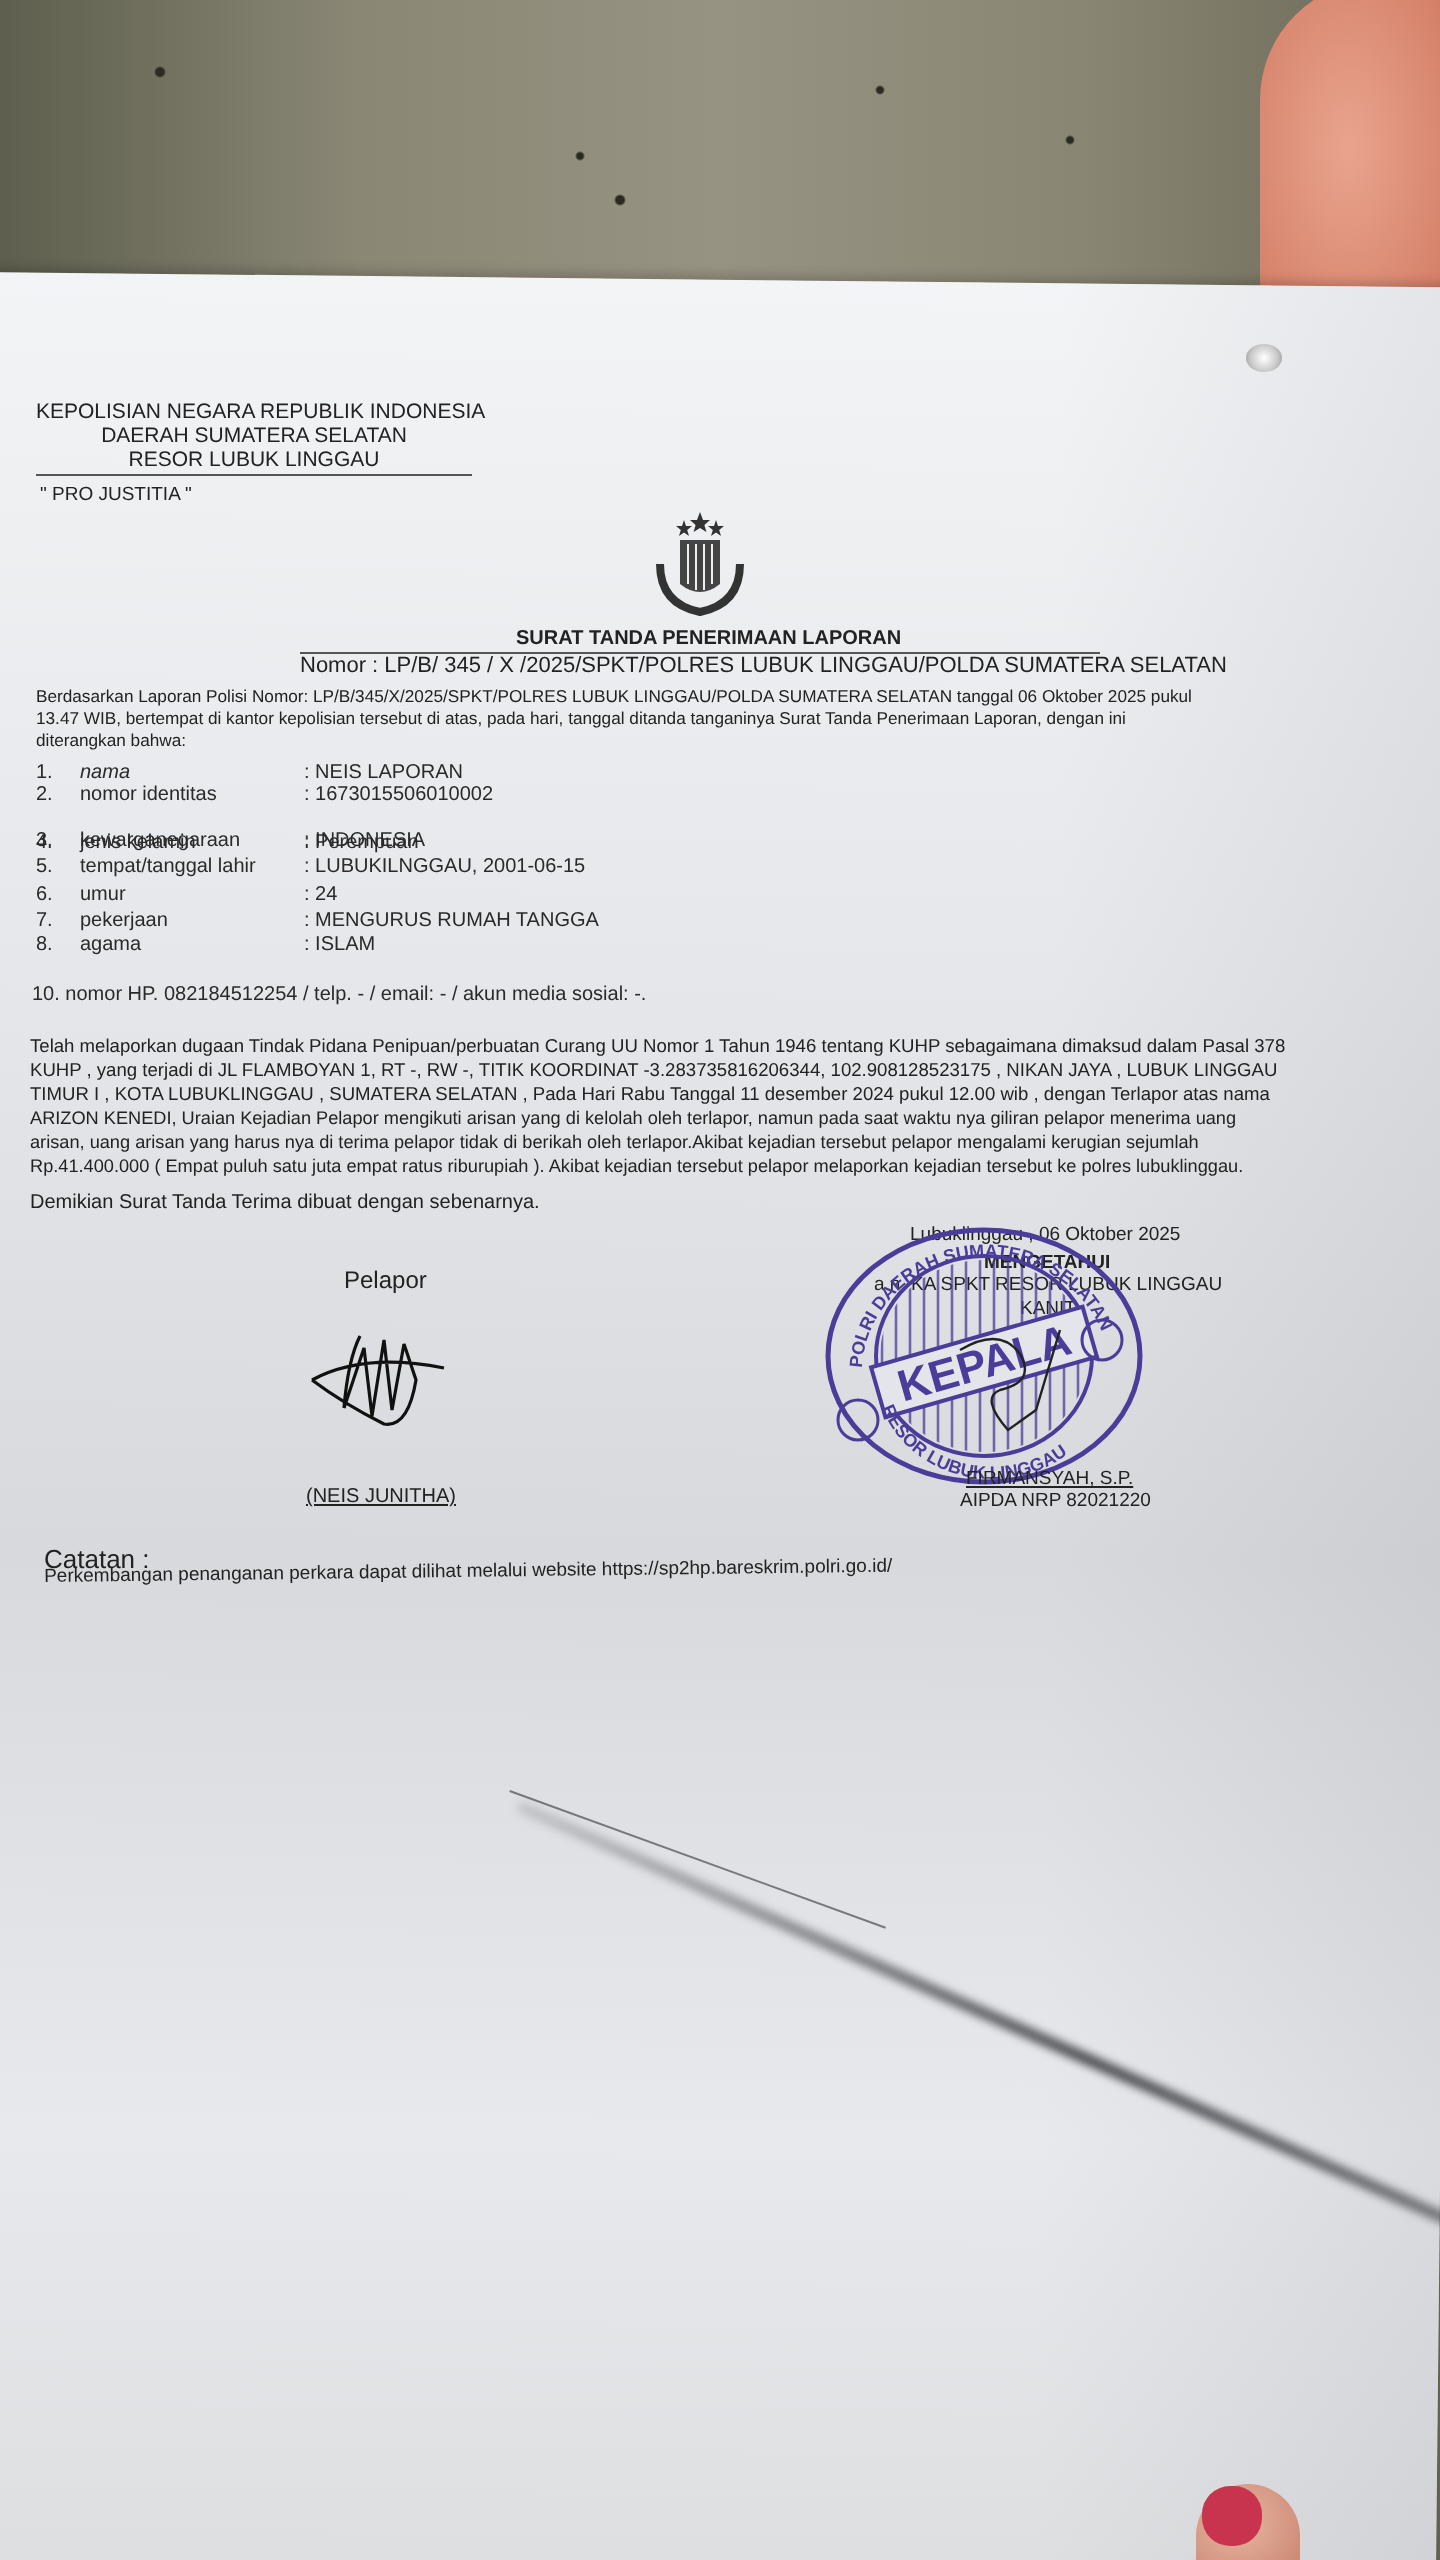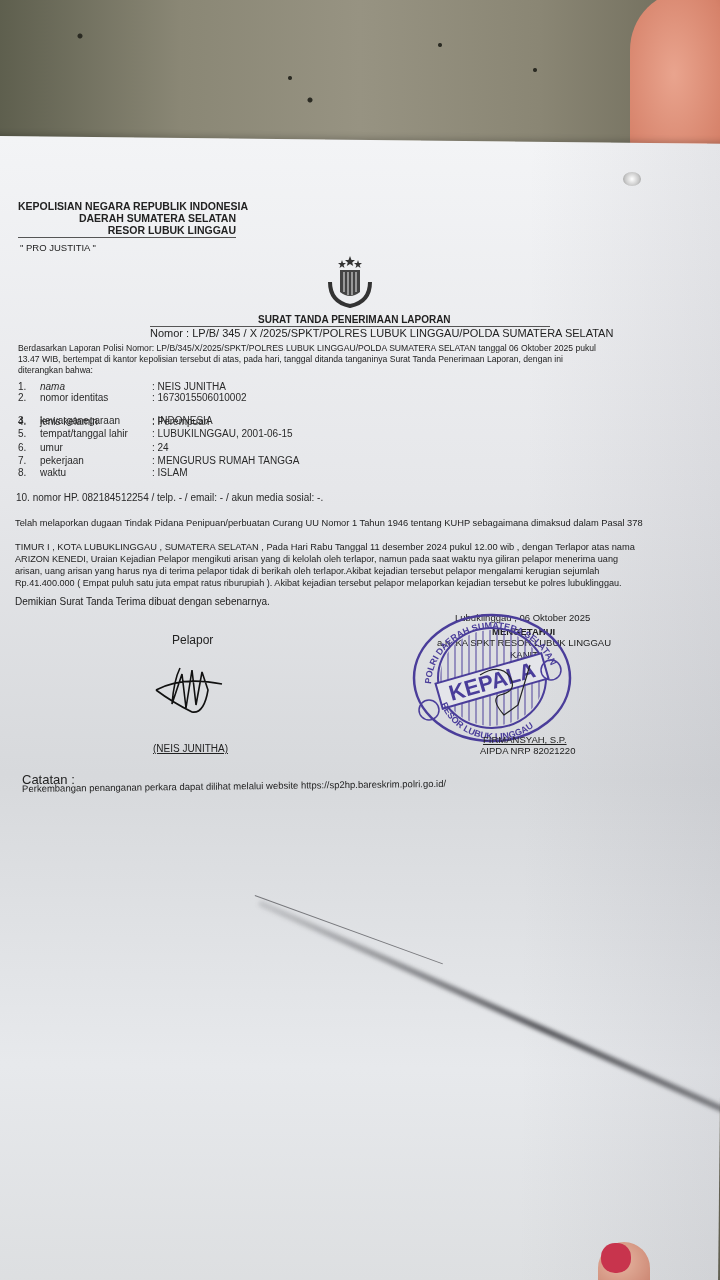--- a/index.html
+++ b/index.html
@@ -56,21 +56,21 @@
     border-radius:26px 26px 10px 10px;
   }
   .toe-nail {
     position:absolute; left:601px; top:1243px; width:30px; height:30px;
     background:#c8344d; border-radius:14px;
   }
   .doc {
     position:absolute; left:0; top:0; width:720px; height:1280px; color:#1e1e22;
   }
   .t { position:absolute; white-space:nowrap; font-size:10px; color:#222; }
-  .hdr { font-weight:bold; font-size:10.5px; text-align:right; }
+  .hdr { font-weight:normal; font-size:10.5px; text-align:center; }
   .hdr-rule { position:absolute; left:18px; top:237px; width:218px; height:1px; background:#555; }
   .title-rule { position:absolute; left:150px; top:326px; width:400px; height:1px; background:#555; }
   .emblem {
     position:absolute; left:320px; top:254px; width:60px; height:56px;
   }
   .list-row { position:absolute; left:18px; font-size:10px; color:#2a2a2a; white-space:nowrap; }
   .list-row .num { display:inline-block; width:22px; }
   .list-row .lbl { display:inline-block; width:112px; }
   .stamp {
     position:absolute; left:411px; top:612px; width:162px; height:132px;
@@ -111,46 +111,47 @@
 
   <div class="t" style="left:258px;top:314px;font-weight:bold;font-size:10px;">SURAT TANDA PENERIMAAN LAPORAN</div>
   <div class="title-rule"></div>
   <div class="t" style="left:150px;top:327px;font-size:11px;">Nomor : LP/B/ 345 / X /2025/SPKT/POLRES LUBUK LINGGAU/POLDA SUMATERA SELATAN</div>
 
   <div class="t" style="left:18px;top:343px;font-size:8.6px;">Berdasarkan Laporan Polisi Nomor: LP/B/345/X/2025/SPKT/POLRES LUBUK LINGGAU/POLDA SUMATERA SELATAN tanggal 06 Oktober 2025 pukul</div>
   <div class="t" style="left:18px;top:354px;font-size:8.6px;">13.47 WIB, bertempat di kantor kepolisian tersebut di atas, pada hari, tanggal ditanda tanganinya Surat Tanda Penerimaan Laporan, dengan ini</div>
   <div class="t" style="left:18px;top:365px;font-size:8.6px;">diterangkan bahwa:</div>
 
   <div class="list-row" style="top:381px;">
-    <span class="num">1.</span><span class="lbl" style="font-style:italic;">nama</span><span>: NEIS JUNITHA</span>
+    <span class="num">1.</span><span class="lbl" style="font-style:italic;">nama</span><span>: NEIS LAPORAN</span>
   </div>
   <div class="list-row" style="top:392px;">
     <span class="num">2.</span><span class="lbl">nomor identitas</span><span>: 1673015506010002</span>
   </div>
   <div class="list-row" style="top:403px;margin-top:12px;">
     <span class="num">3.</span><span class="lbl">kewarganegaraan</span><span>: INDONESIA</span>
   </div>
   <div class="list-row" style="top:416px;">
     <span class="num">4.</span><span class="lbl">jenis kelamin</span><span>: Perempuan</span>
   </div>
   <div class="list-row" style="top:428px;">
     <span class="num">5.</span><span class="lbl">tempat/tanggal lahir</span><span>: LUBUKILNGGAU, 2001-06-15</span>
   </div>
   <div class="list-row" style="top:442px;">
     <span class="num">6.</span><span class="lbl">umur</span><span>: 24</span>
   </div>
   <div class="list-row" style="top:455px;">
     <span class="num">7.</span><span class="lbl">pekerjaan</span><span>: MENGURUS RUMAH TANGGA</span>
   </div>
   <div class="list-row" style="top:467px;">
-    <span class="num">8.</span><span class="lbl">waktu</span><span>: ISLAM</span>
+    <span class="num">8.</span><span class="lbl">agama</span><span>: ISLAM</span>
   </div>
   <div class="list-row" style="top:492px;left:16px;">10. nomor HP. 082184512254 / telp. - / email: - / akun media sosial: -.</div>
 
   <div class="t" style="left:15px;top:518px;font-size:9.3px;">Telah melaporkan dugaan Tindak Pidana Penipuan/perbuatan Curang UU Nomor 1 Tahun 1946 tentang KUHP sebagaimana dimaksud dalam Pasal 378</div>
+  <div class="t" style="left:15px;top:530px;font-size:9.3px;">KUHP , yang terjadi di JL FLAMBOYAN 1, RT -, RW -, TITIK KOORDINAT -3.283735816206344, 102.908128523175 , NIKAN JAYA , LUBUK LINGGAU</div>
   <div class="t" style="left:15px;top:542px;font-size:9.3px;">TIMUR I , KOTA LUBUKLINGGAU , SUMATERA SELATAN , Pada Hari Rabu Tanggal 11 desember 2024 pukul 12.00 wib , dengan Terlapor atas nama</div>
   <div class="t" style="left:15px;top:554px;font-size:9.1px;">ARIZON KENEDI, Uraian Kejadian Pelapor mengikuti arisan yang di kelolah oleh terlapor, namun pada saat waktu nya giliran pelapor menerima uang</div>
   <div class="t" style="left:15px;top:566px;font-size:9.1px;">arisan, uang arisan yang harus nya di terima pelapor tidak di berikah oleh terlapor.Akibat kejadian tersebut pelapor mengalami kerugian sejumlah</div>
   <div class="t" style="left:15px;top:578px;font-size:9.1px;">Rp.41.400.000 ( Empat puluh satu juta empat ratus riburupiah ). Akibat kejadian tersebut pelapor melaporkan kejadian tersebut ke polres lubuklinggau.</div>
 
   <div class="t" style="left:15px;top:596px;font-size:10px;">Demikian Surat Tanda Terima dibuat dengan sebenarnya.</div>
 
   <div class="t" style="left:172px;top:633px;font-size:12px;">Pelapor</div>
   <svg class="sig" viewBox="0 0 80 60">
     <path d="M4 30 Q20 42 40 52 Q52 54 56 30 L50 12 L44 45 L40 10 L34 48 L30 14 L20 44 Q22 20 28 8 M4 30 Q30 16 70 24" fill="none" stroke="#111" stroke-width="1.6"></path>

